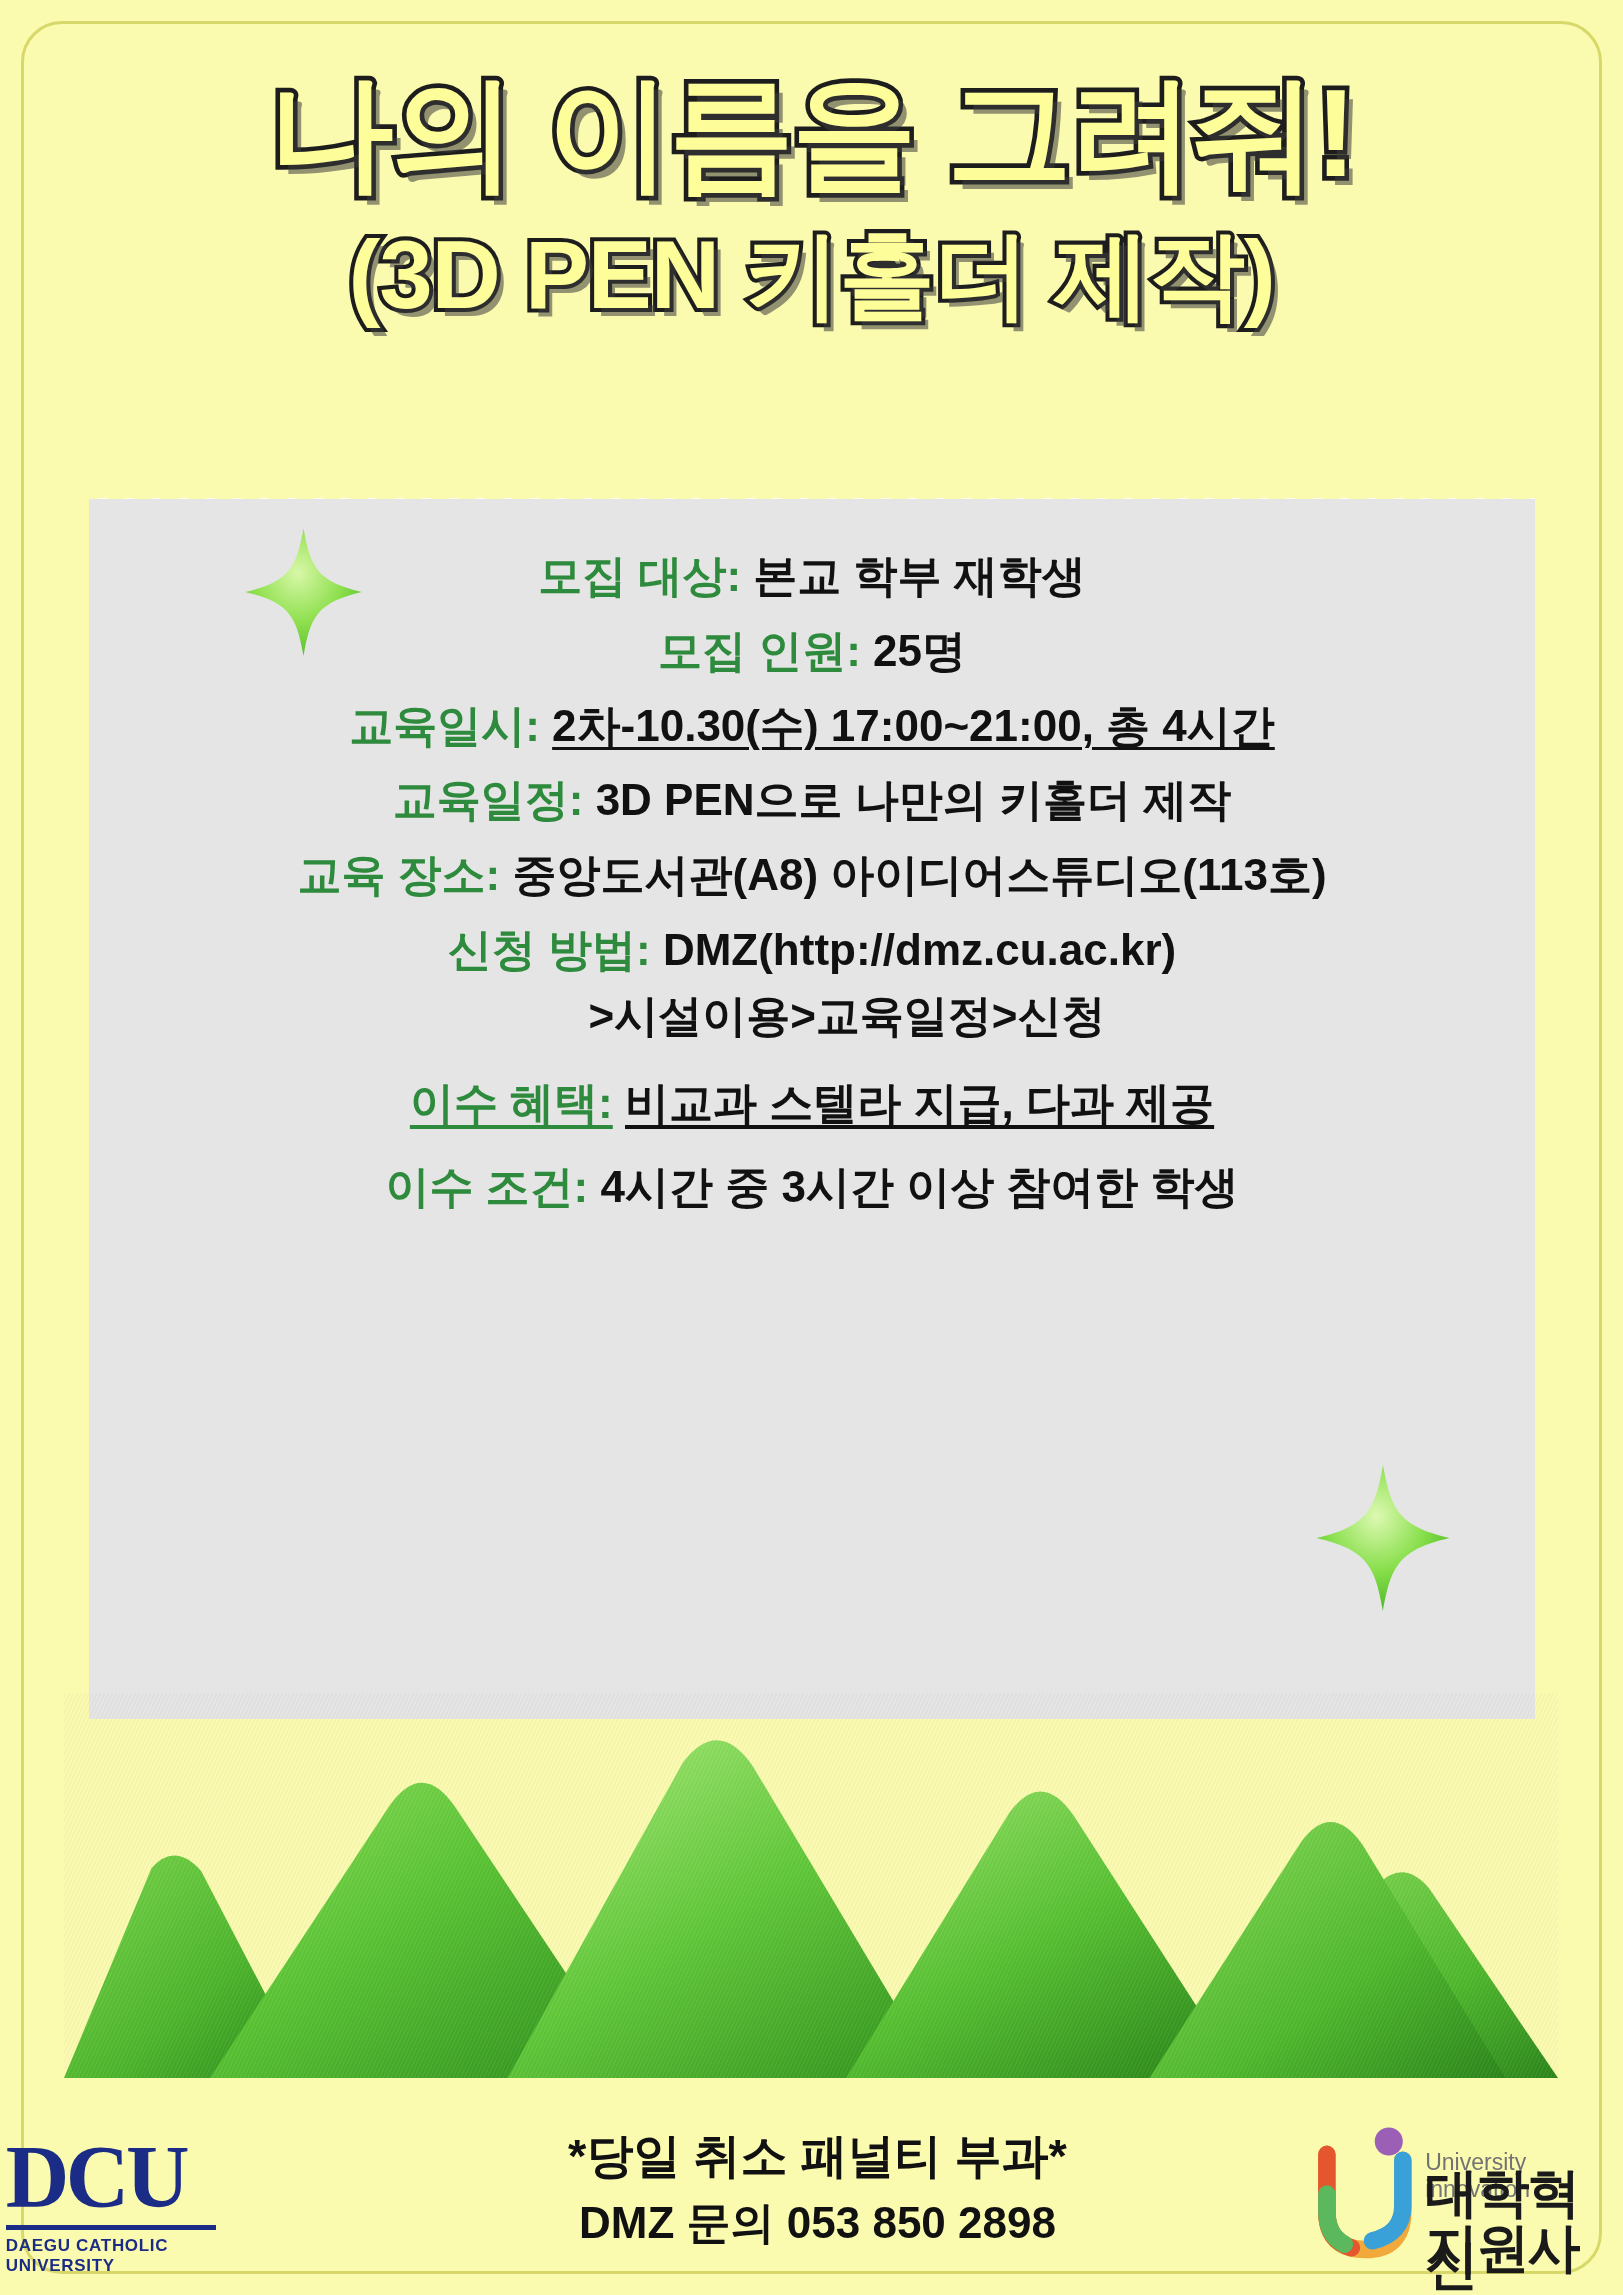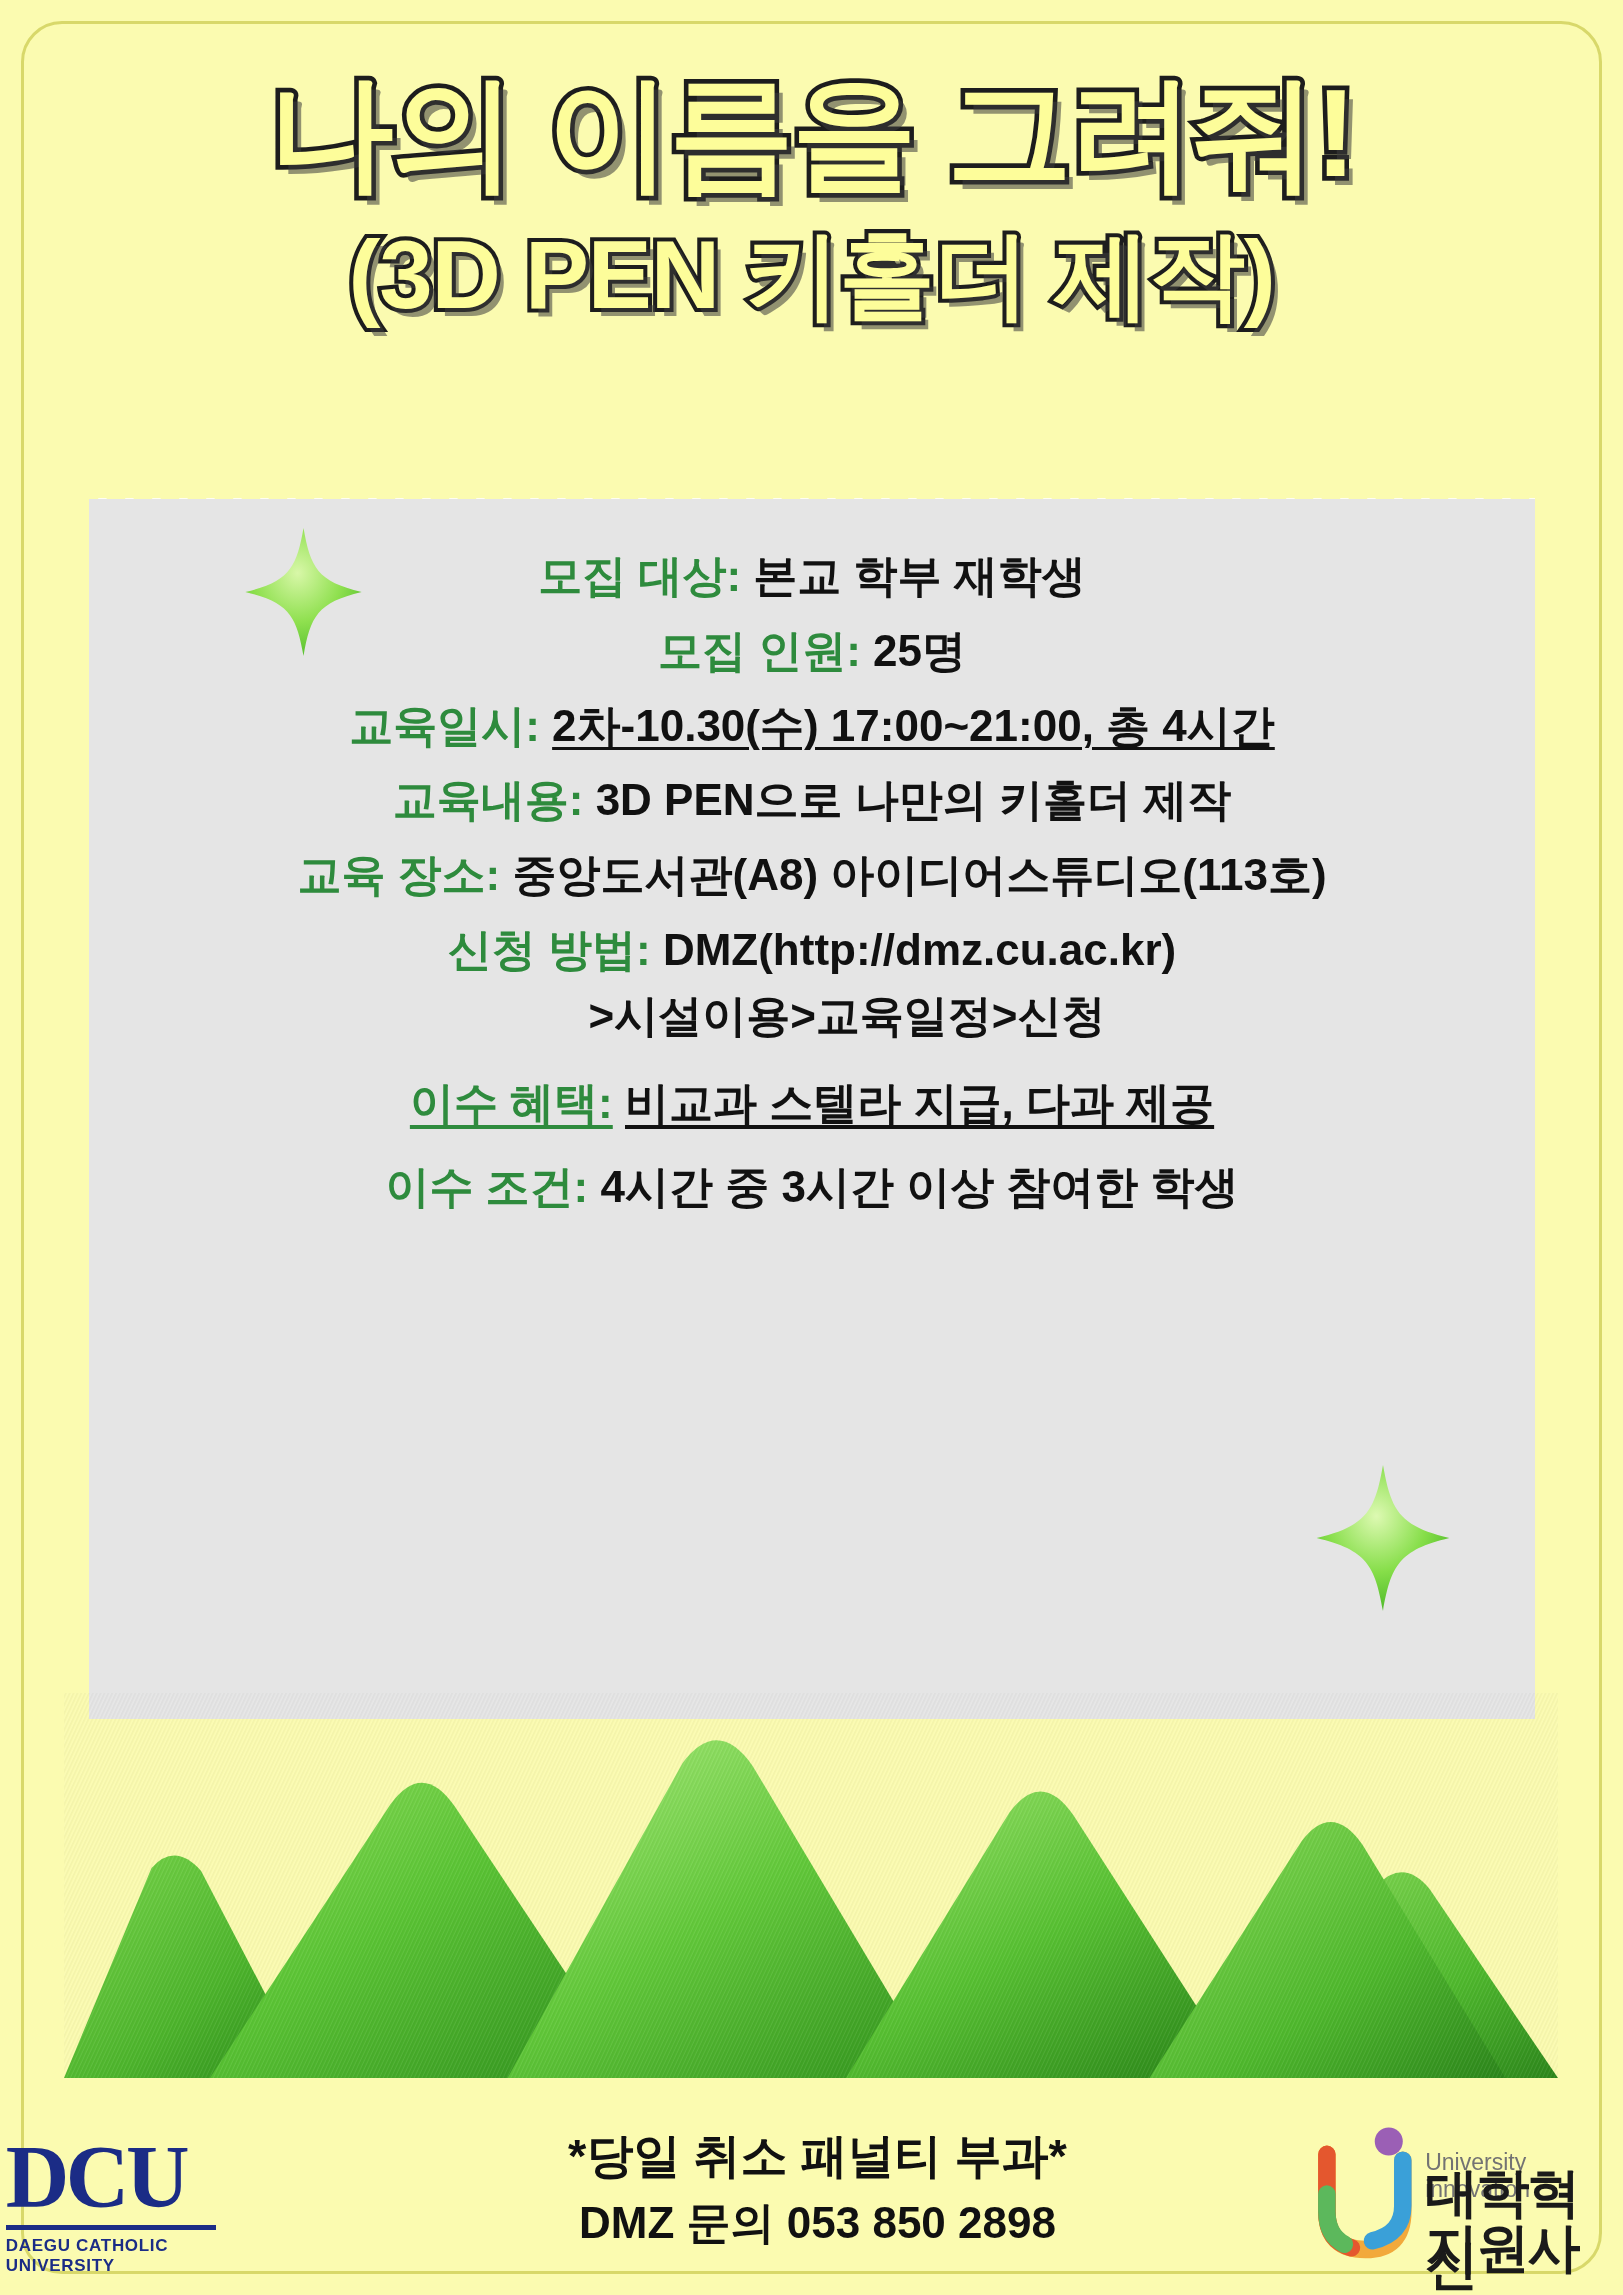--- a/index.html
+++ b/index.html
@@ -235,21 +235,21 @@
       <span class="lbl">모집 인원:</span>
       <span class="val">25명</span>
     </p>
 
     <p class="line">
       <span class="lbl">교육일시:</span>
       <span class="val u">2차-10.30(수) 17:00~21:00, 총 4시간</span>
     </p>
 
     <p class="line">
-      <span class="lbl">교육내용:</span>
+      <span class="lbl">교육일정:</span>
       <span class="val val-plain">3D PEN으로 나만의 키홀더 제작</span>
     </p>
 
     <p class="line">
       <span class="lbl">교육 장소:</span>
       <span class="val">중앙도서관(A8) 아이디어스튜디오(113호)</span>
     </p>
 
     <p class="line">
       <span class="lbl">신청 방법:</span>

